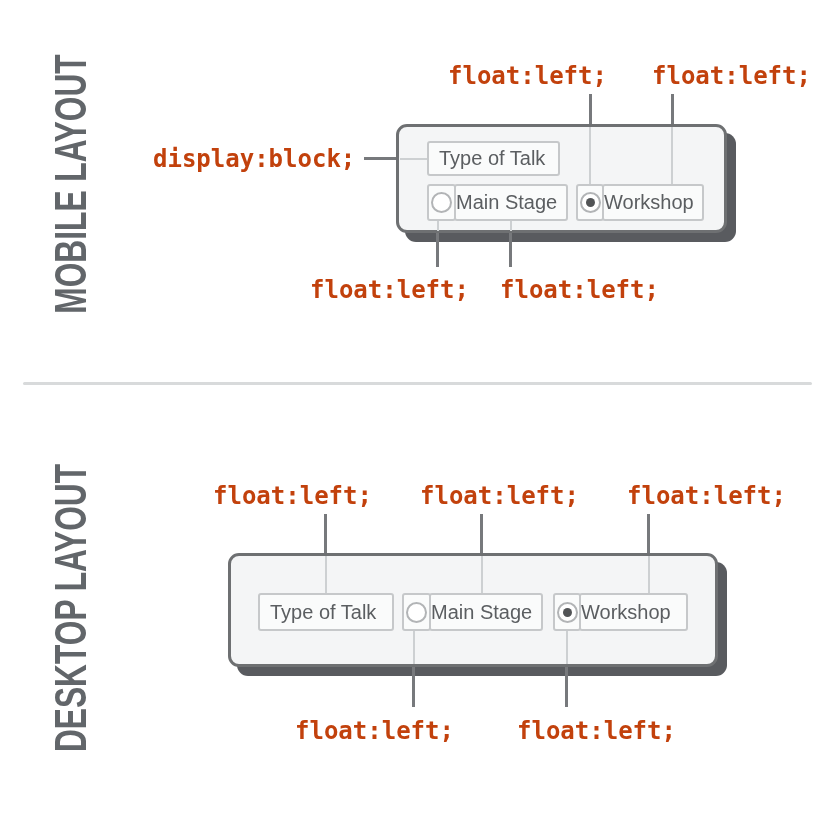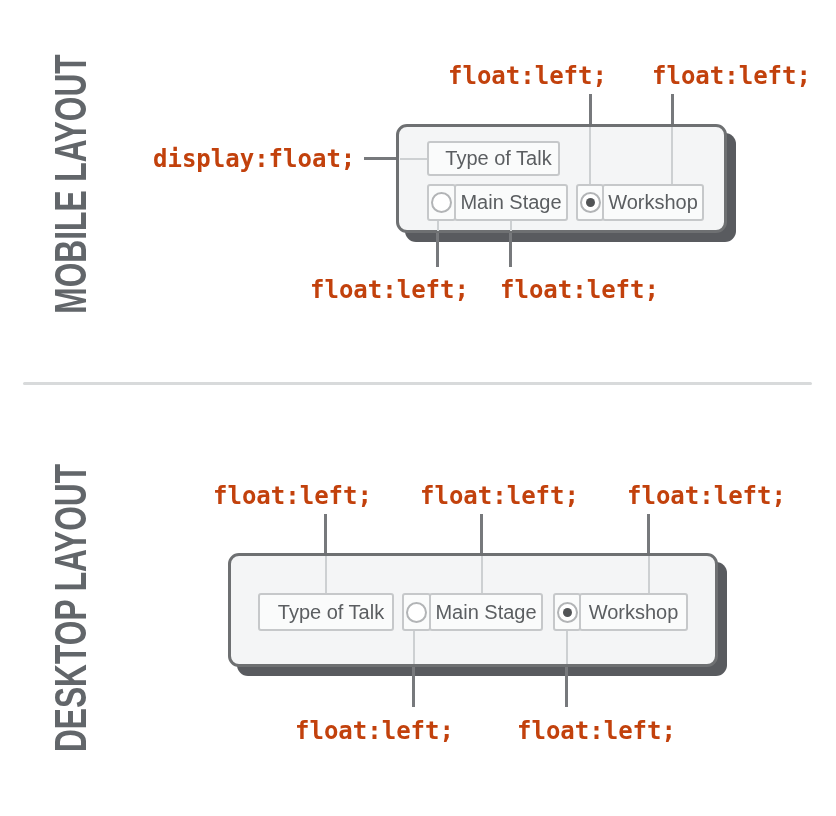--- a/index.html
+++ b/index.html
@@ -23,21 +23,21 @@
   .hline{position:absolute;height:3px;background:#77797c;}
   .hline-in{position:absolute;height:2px;background:#cdd0d2;}
 
   
   .panel{position:absolute;background:#f4f5f6;border:3px solid #6e7072;
          border-radius:11px;box-shadow:9px 9px 0 #595b5f;box-sizing:border-box;}
 
   
   .uibox{position:absolute;background:#fafbfb;border:2px solid #c6c8ca;border-radius:3px;
          box-sizing:border-box;display:flex;align-items:center;
-         font-size:20px;color:#5b5e61;white-space:nowrap;justify-content:center;}
+         font-size:20px;color:#5b5e61;white-space:nowrap;}
   .pad10{padding-left:10px;} .pad5{} .pad8{padding-left:0;}
 
   
   .radio-circle{width:21px;height:21px;border:2px solid #b2b4b6;border-radius:50%;
                 background:#ffffff;margin:0 auto;box-sizing:border-box;
                 display:flex;align-items:center;justify-content:center;}
   .radio-circle.checked::after{content:"";width:9px;height:9px;border-radius:50%;
                 background:#525456;}
   .radio-box{justify-content:center;}
 
@@ -49,21 +49,21 @@
 <div id="stage">
 
   <div class="vheading" style="left:71px;top:184px;">MOBILE LAYOUT</div>
 
   <div class="code" style="left:448px;top:61px;">float:left;</div>
   <div class="code" style="left:652px;top:61px;">float:left;</div>
 
   <div class="vline" style="left:589px;top:94px;height:30px;"></div>
   <div class="vline" style="left:671px;top:94px;height:30px;"></div>
 
-  <div class="code" style="left:153px;top:144px;">display:float;</div>
+  <div class="code" style="left:153px;top:144px;">display:block;</div>
   <div class="hline" style="left:364px;top:157px;width:33px;"></div>
 
   <div class="panel" style="left:396px;top:124px;width:331px;height:109px;"></div>
 
   <div class="vline-in" style="left:589px;top:127px;height:57px;"></div>
   <div class="vline-in" style="left:671px;top:127px;height:57px;"></div>
   <div class="hline-in" style="left:400px;top:158px;width:27px;"></div>
   <div class="vline-in" style="left:437px;top:221px;height:10px;"></div>
   <div class="vline-in" style="left:510px;top:221px;height:10px;"></div>
 

